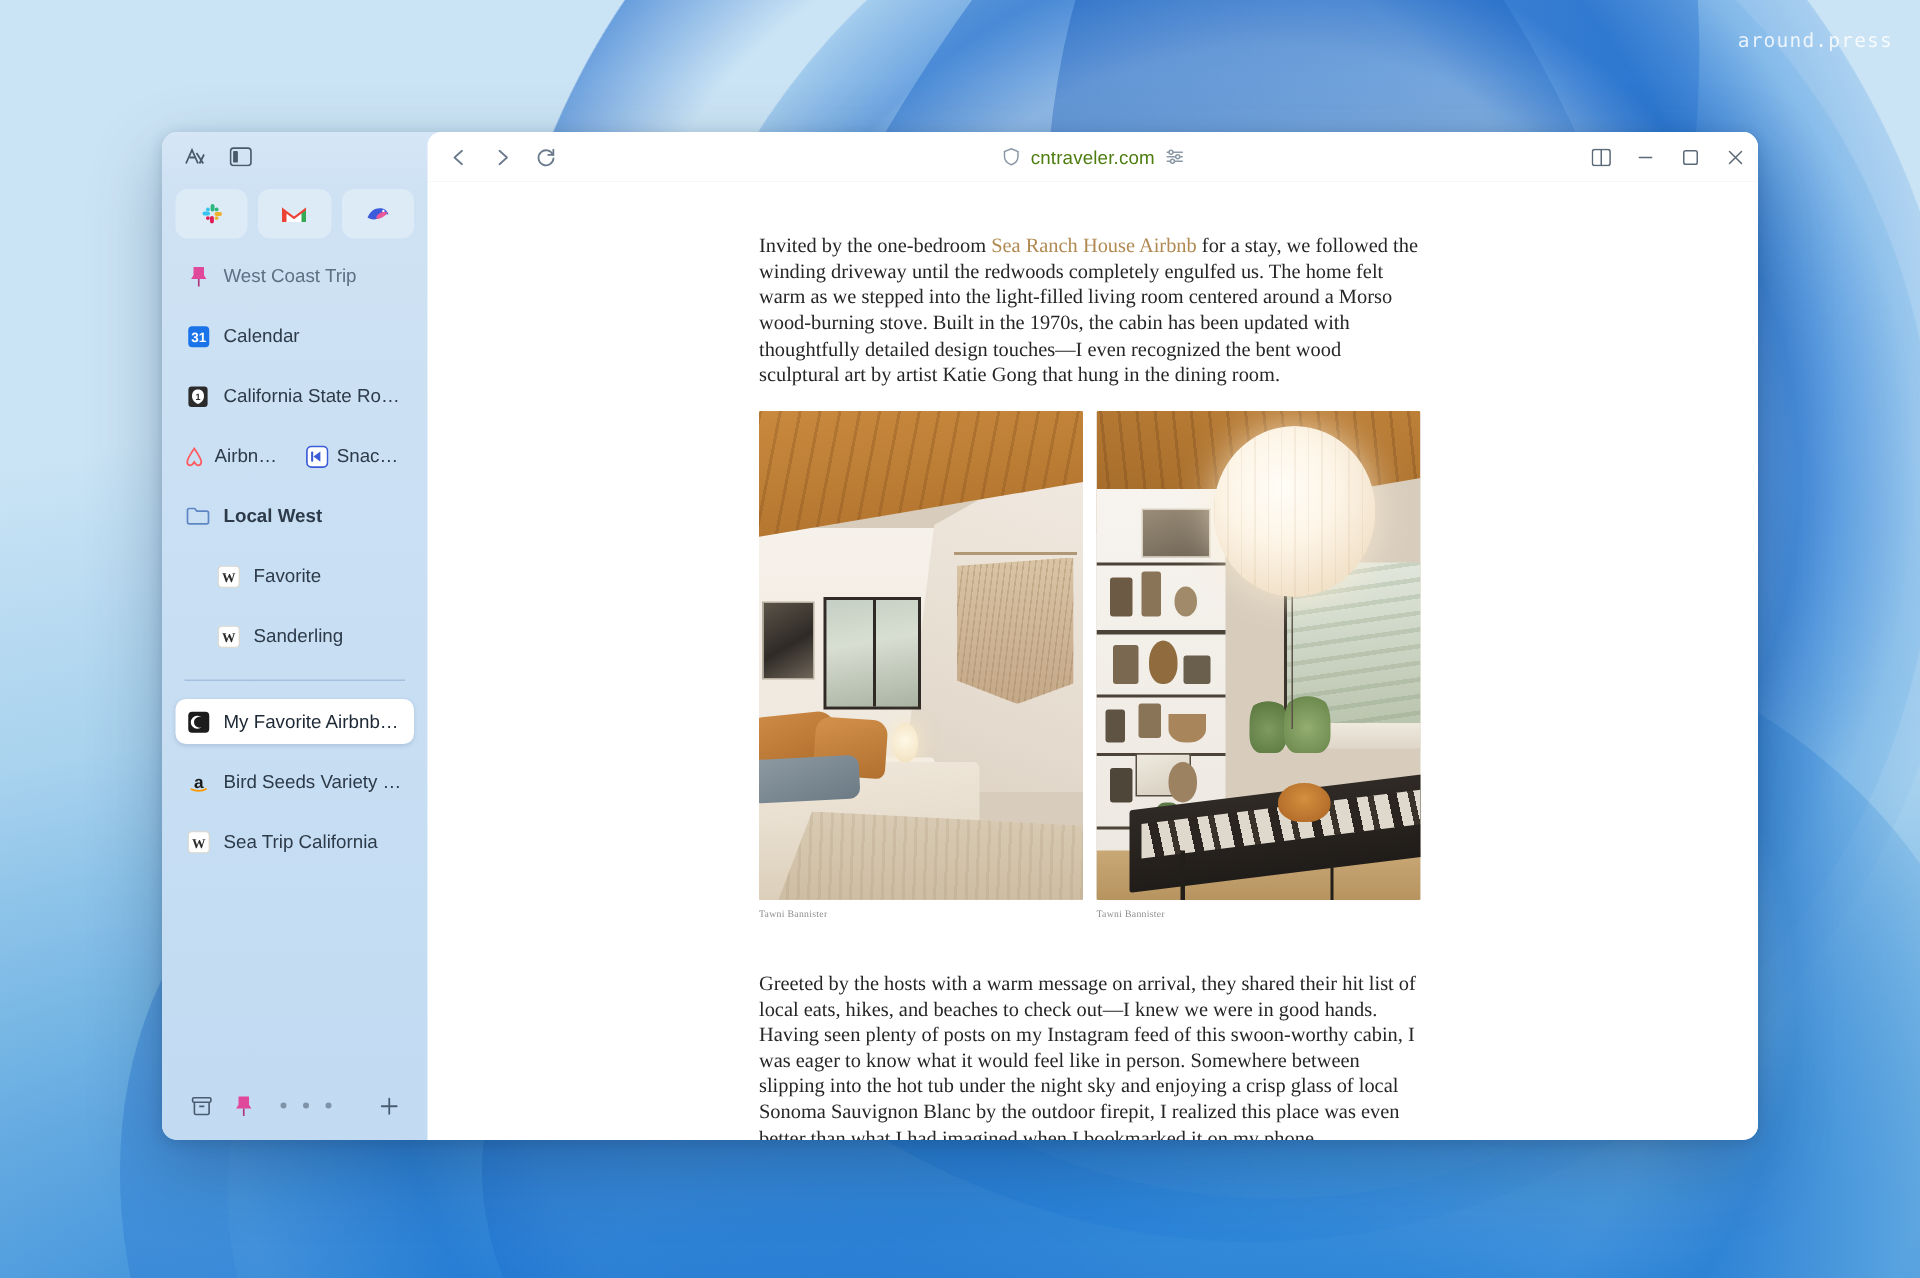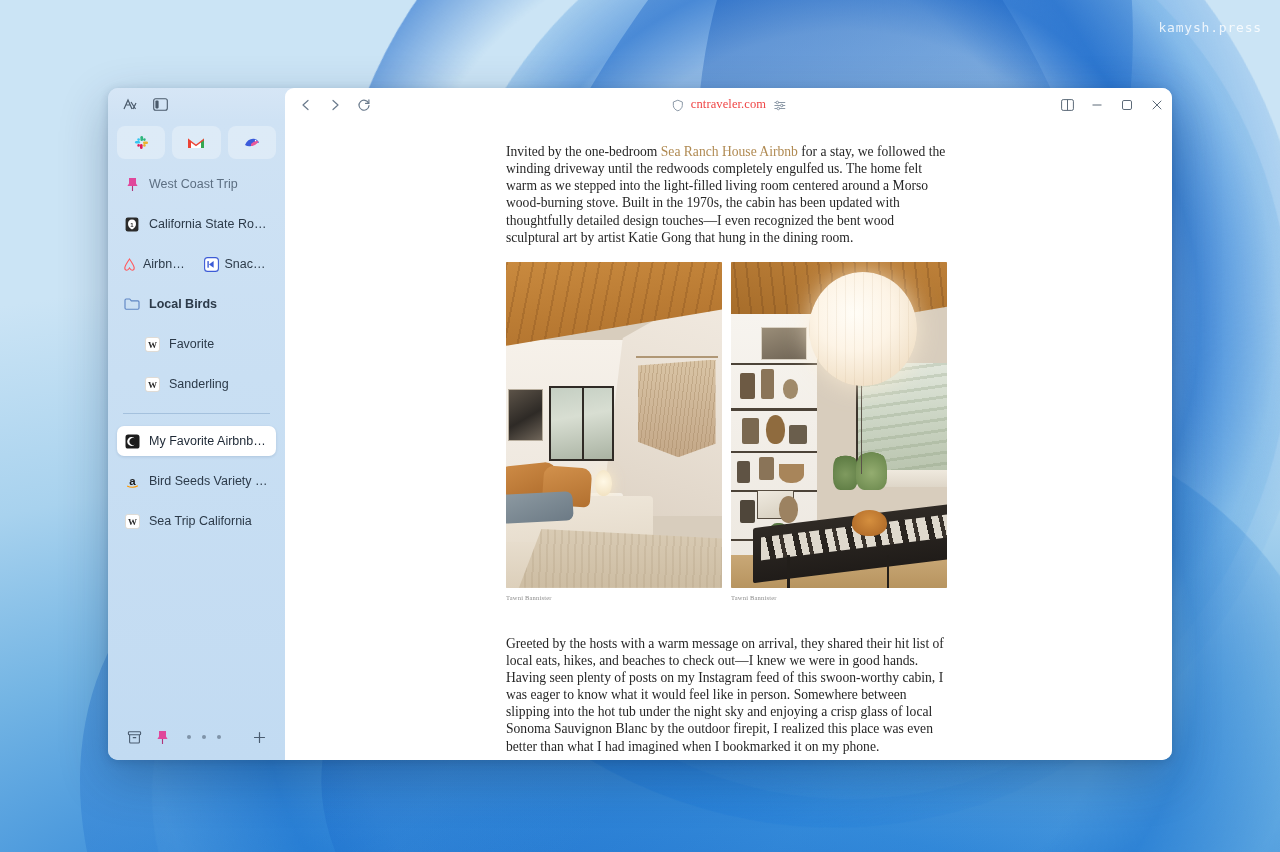--- a/index.html
+++ b/index.html
@@ -125,25 +125,24 @@
     display: flex; align-items: center; justify-content: center;
     border-radius: 5px;
     color: #6b7b8d;
   }
 
   .urlbar {
     position: absolute;
     left: 50%;
     transform: translateX(-50%);
     display: flex;
-    align-items: flex-end;
+    align-items: flex-start;
     gap: 7px;
     font-size: 12.5px;
-    color: #ef4444;
-    font-family: Liberation Serif, serif;
+    color: #4d7c0f;
   }
   .url-text { letter-spacing: 0.1px; }
   .url-ic { color: #8b98a6; display: flex; align-items: center; }
 
   .win-controls {
     margin-left: auto;
     display: flex;
     align-items: center;
     height: 100%;
   }
@@ -259,21 +258,21 @@
     background: #ffffff;
     overflow: hidden;
     position: relative;
   }
   .article {
     padding: 22px 0 0 0;
     height: 100%;
   }
   .col {
     width: 442px;
-    margin: 0 auto;
+    margin: 12px auto;
     margin-left: 221px;
   }
   .para {
     font-family: "Liberation Serif", serif;
     font-size: 13.6px;
     line-height: 1.26;
     color: #262626;
     margin-bottom: 16px;
     text-align: left;
   }
@@ -503,21 +502,21 @@
 
 <div class="desktop">
   <div class="bloom bloom-a"></div>
   <div class="bloom bloom-b"></div>
   <div class="bloom bloom-c"></div>
   <div class="swoosh swoosh-1"></div>
   <div class="swoosh swoosh-2"></div>
   <div class="swoosh swoosh-3"></div>
   <div class="swoosh swoosh-4"></div>
   <div class="bloom bloom-d"></div>
-  <div class="watermark">kamysh.press</div>
+  <div class="watermark">around.press</div>
 </div>
 
 <div class="window">
 
   <div class="topbar">
 
     <div class="topbar-left">
       <div class="tbtn">
         <svg width="16" height="16" viewBox="0 0 16 16" fill="none" stroke="#4a5a6b" stroke-width="1.2">
           <path d="M2 12 L6 3 L10 12 M4.5 8 H8.5 M9 5 L13.5 12 M11 12 L14 6"></path>
@@ -634,20 +633,29 @@
         <div class="row muted">
           <span class="ic">
             <svg width="13" height="15" viewBox="0 0 13 15">
               <path d="M3 1 H10 V6.5 L11.6 9 H1.4 L3 6.5 Z" fill="#e0489b"></path>
               <path d="M6.5 9 V14" stroke="#b0347a" stroke-width="1.1"></path>
             </svg>
           </span>
           <span class="lbl">West Coast Trip</span>
         </div>
 
+        <div class="row">
+          <span class="ic">
+            <svg width="15" height="15" viewBox="0 0 15 15">
+              <rect x="0.5" y="0.5" width="14" height="14" rx="2.6" fill="#1a73e8"></rect>
+              <text x="7.5" y="11" font-family="Liberation Sans, sans-serif" font-size="9" font-weight="bold" fill="#ffffff" text-anchor="middle">31</text>
+            </svg>
+          </span>
+          <span class="lbl">Calendar</span>
+        </div>
 
         <div class="row">
           <span class="ic">
             <svg width="14" height="15" viewBox="0 0 14 15">
               <rect x="0.6" y="0.6" width="12.8" height="13.8" rx="2.2" fill="#2b2b2b"></rect>
               <path d="M7 2.6 C9.6 2.6 11 4.4 11 7 C11 9.6 9.2 11.4 7 12.4 C4.8 11.4 3 9.6 3 7 C3 4.4 4.4 2.6 7 2.6 Z" fill="#ffffff"></path>
               <text x="7" y="9.6" font-family="Liberation Sans, sans-serif" font-size="6" font-weight="bold" fill="#2b2b2b" text-anchor="middle">1</text>
             </svg>
           </span>
           <span class="lbl">California State Route 1</span>
@@ -673,21 +681,21 @@
             <span class="lbl">Snacks...</span>
           </div>
         </div>
 
         <div class="row bold">
           <span class="ic">
             <svg width="16" height="14" viewBox="0 0 16 14" fill="none" stroke="#5f86c4" stroke-width="1.15" stroke-linejoin="round">
               <path d="M1 3.2 C1 2.4 1.5 2 2.2 2 H5.8 L7.3 3.8 H13.8 C14.5 3.8 15 4.3 15 5 V11 C15 11.8 14.5 12.2 13.8 12.2 H2.2 C1.5 12.2 1 11.8 1 11 Z"></path>
             </svg>
           </span>
-          <span class="lbl">Local Birds</span>
+          <span class="lbl">Local West</span>
         </div>
 
         <div class="row indent">
           <span class="ic">
             <svg width="15" height="15" viewBox="0 0 15 15">
               <rect x="0.5" y="0.5" width="14" height="14" rx="2.4" fill="#ffffff" stroke="#ddd6cb" stroke-width="0.8"></rect>
               <text x="7.5" y="11" font-family="Liberation Serif, serif" font-size="9" font-weight="bold" fill="#2b2b2b" text-anchor="middle">W</text>
             </svg>
           </span>
           <span class="lbl">Favorite</span>

